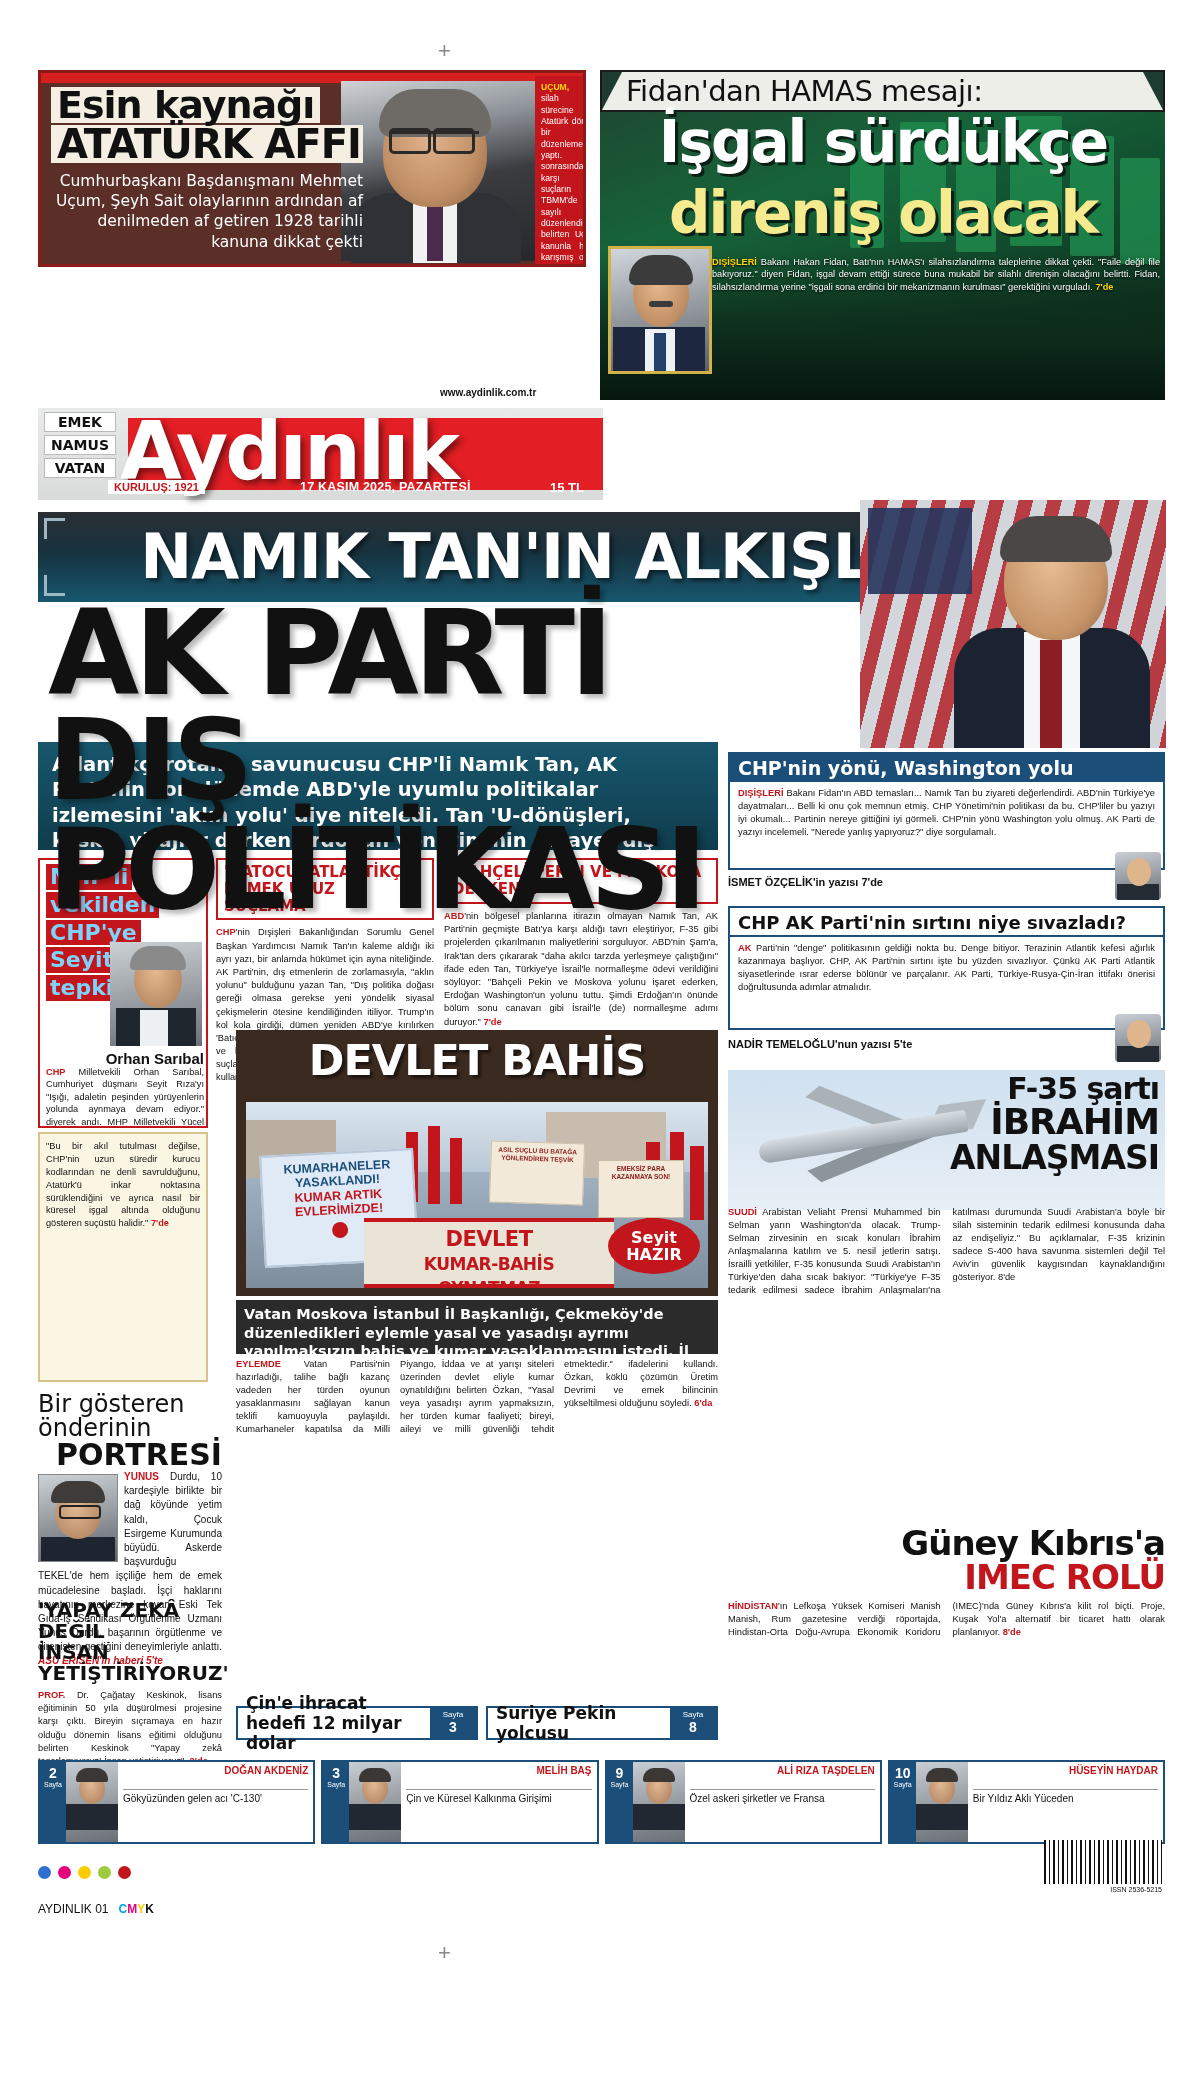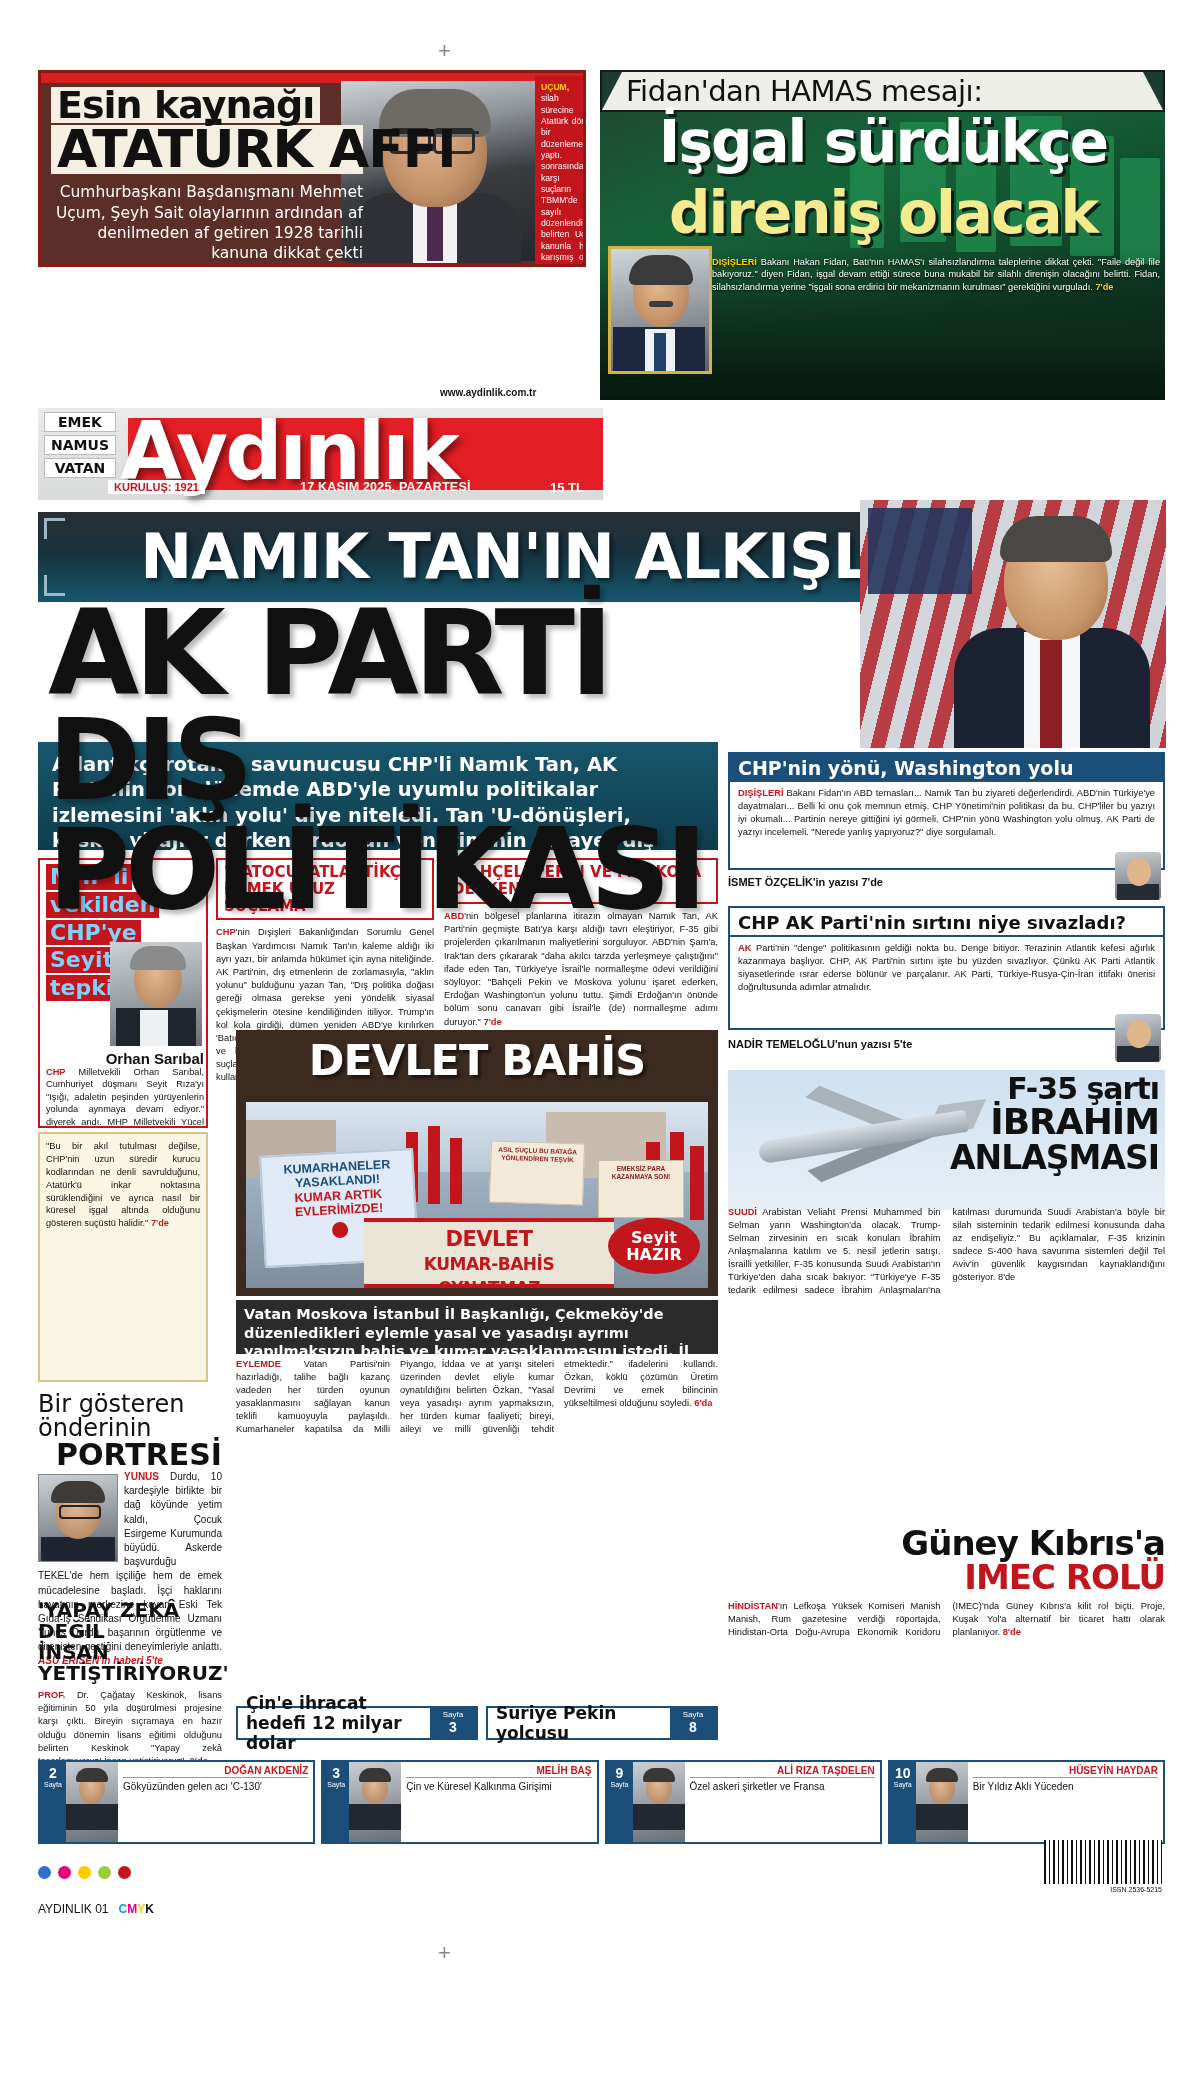--- a/index.html
+++ b/index.html
@@ -8,21 +8,21 @@
 
   
   .crop{position:absolute;color:#888;font-size:22px;line-height:1;}
 
   
   .ear-left{position:absolute;left:38px;top:70px;width:548px;height:197px;border:3px solid #8a1a14;background:#5b2f28;box-sizing:border-box;overflow:hidden;}
   .ear-left .redbar{height:10px;background:#d61f1f;}
   .ear-left .inner{display:flex;height:187px;}
   .ear-left .txtcol{width:330px;padding:4px 8px 6px 10px;box-sizing:border-box;position:relative;z-index:2;}
   .el-h1{font-family:"DejaVu Sans",sans-serif;font-weight:bold;font-size:38px;line-height:.95;color:#111;background:#f4efe2;display:inline-block;padding:0 6px;letter-spacing:-1px;}
-  .el-h2{font-family:"DejaVu Sans",sans-serif;font-weight:bold;font-size:52px;line-height:.95;color:#111;background:#f4efe2;display:block;padding:0 6px;margin-top:2px;letter-spacing:-1px;white-space:nowrap;}
+  .el-h2{font-family:"DejaVu Sans",sans-serif;font-weight:bold;font-size:40px;line-height:.95;color:#111;background:#f4efe2;display:block;padding:0 6px;margin-top:2px;letter-spacing:-1px;white-space:nowrap;}
   .el-sub{margin-top:8px;color:#fff;font-size:15.5px;line-height:1.3;text-align:right;font-family:"DejaVu Sans",sans-serif;}
   .ear-left .photo{position:absolute;left:300px;top:8px;width:196px;height:180px;background:linear-gradient(170deg,#cfd3d6 0%,#8d9298 28%,#3a3c40 55%,#26282b 100%);}
   .ear-left .photo .face{position:absolute;left:42px;top:14px;width:104px;height:112px;border-radius:50% 50% 45% 45%;background:radial-gradient(ellipse at 45% 35%,#e3b48e 0%,#c08f66 60%,#8c6344 100%);}
   .ear-left .photo .hair{position:absolute;left:38px;top:8px;width:112px;height:48px;border-radius:56px 56px 18px 18px;background:#6e6a66;}
   .ear-left .photo .glasses{position:absolute;left:50px;top:50px;width:88px;height:17px;border-top:3px solid #2a2a2a;}
   .ear-left .photo .g1,.ear-left .photo .g2{position:absolute;top:47px;width:36px;height:20px;border:3px solid #2a2a2a;border-radius:5px;}
   .ear-left .photo .g1{left:48px;}.ear-left .photo .g2{left:92px;}
   .ear-left .photo .body{position:absolute;left:10px;top:112px;width:170px;height:70px;background:#2f3136;border-radius:40px 40px 0 0;}
   .ear-left .photo .shirt{position:absolute;left:72px;top:116px;width:44px;height:66px;background:#f2f2f2;}
   .ear-left .photo .tie{position:absolute;left:86px;top:122px;width:16px;height:58px;background:#4b2b4c;}
@@ -202,21 +202,21 @@
   
   .strip{position:absolute;left:38px;top:1760px;width:1127px;height:84px;display:flex;gap:6px;}
   .colcard{flex:1;border:2px solid #1b4f7a;box-sizing:border-box;display:flex;background:#fff;overflow:hidden;}
   .colcard .num{width:26px;background:#1b4f7a;color:#fff;font-size:7px;text-align:center;padding-top:4px;box-sizing:border-box;}
   .colcard .num b{display:block;font-size:14px;line-height:1.1;}
   .colcard .av{width:52px;background:linear-gradient(170deg,#c9ced4,#6a6f76);position:relative;overflow:hidden;}
   .colcard .av .f{position:absolute;left:13px;top:12px;width:26px;height:30px;border-radius:50%;background:radial-gradient(ellipse at 45% 35%,#e2b894,#a87c57);}
   .colcard .av .h{position:absolute;left:10px;top:6px;width:32px;height:14px;border-radius:18px 18px 4px 4px;background:#3a3734;}
   .colcard .av .b{position:absolute;left:0;top:42px;width:52px;height:26px;background:#222831;}
   .colcard .tx{flex:1;padding:3px 5px;}
-  .colcard .nm{color:#c3161c;font-weight:bold;font-size:10px;text-align:right;border-bottom:1px solid #999;padding-bottom:1px;}
+  .colcard .nm{color:#c3161c;font-weight:bold;font-size:10px;text-align:right;border-bottom:1px solid #999;padding-bottom:13px;}
   .colcard .ti{font-size:10px;line-height:1.22;padding-top:3px;}
 
   
   .dots{position:absolute;left:38px;top:1866px;display:flex;gap:7px;}
   .dots i{width:13px;height:13px;border-radius:50%;display:block;}
   .barcode{position:absolute;right:38px;top:1840px;width:118px;height:44px;background:repeating-linear-gradient(90deg,#111 0 2px,#fff 2px 5px,#111 5px 6px,#fff 6px 9px);}
   .barcode-t{position:absolute;right:38px;top:1886px;font-size:7px;color:#111;}
   .foot{position:absolute;left:38px;top:1902px;font-size:12px;color:#111;}
   .foot .cmyk span{font-weight:bold;}
   .cm-c{color:#00a0e3;}.cm-m{color:#e6007e;}.cm-y{color:#ffcc00;}.cm-k{color:#111;}

